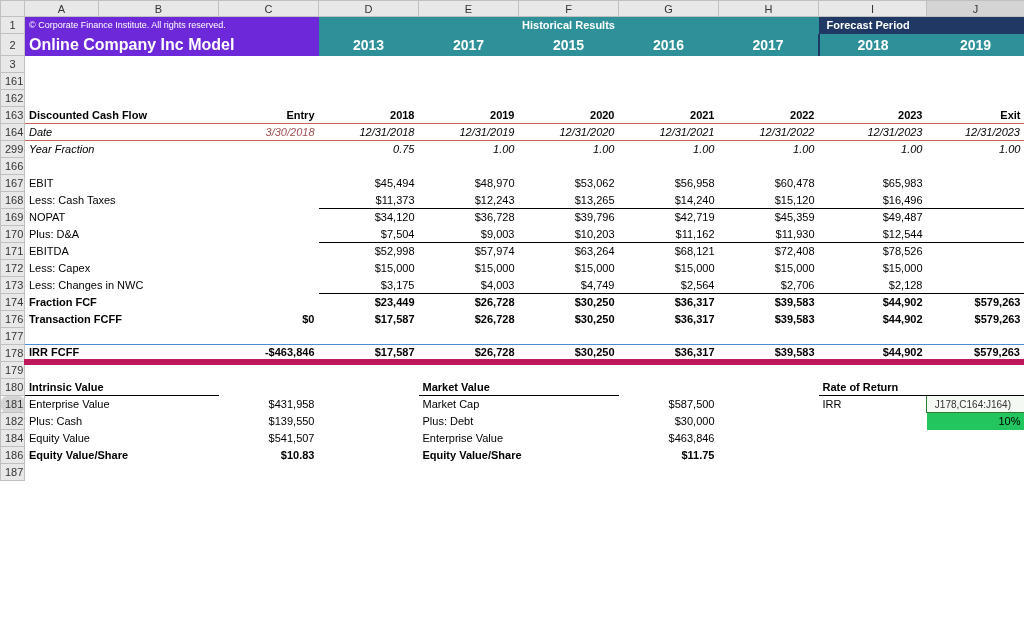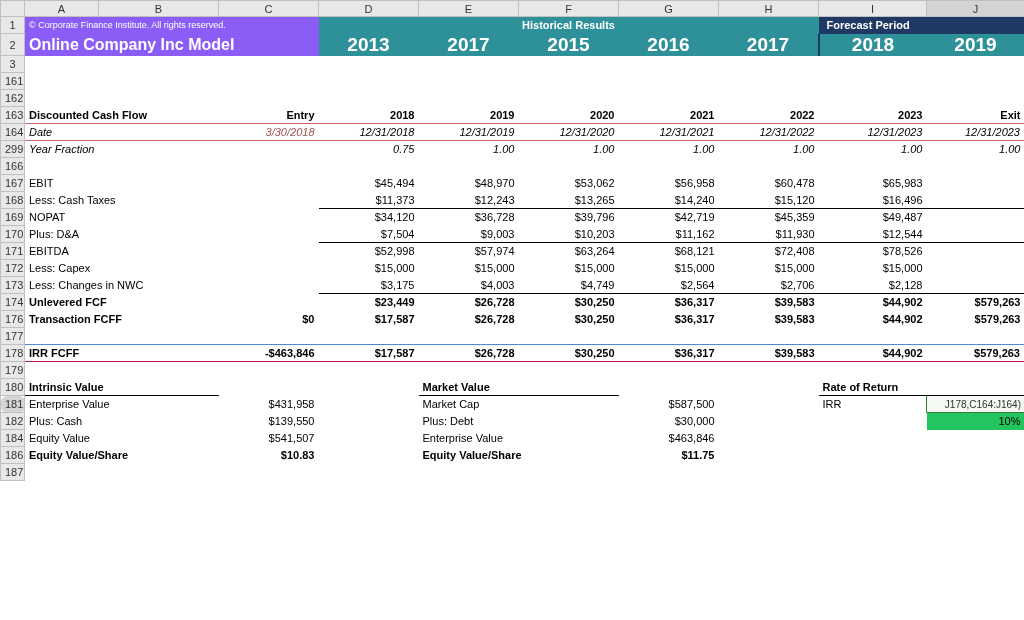--- a/index.html
+++ b/index.html
@@ -3,41 +3,41 @@
 <meta charset="utf-8">
 <style>
   * { box-sizing: border-box; }
   html, body { margin: 0; padding: 0; font-family: Arial, sans-serif; font-size: 11px; color: #000; background: #fff; overflow: hidden; }
   .sheet { width: 1024px; height: 620px; position: relative; }
   table { border-collapse: collapse; width: 100%; table-layout: fixed; }
   td, th { padding: 0 4px; height: 17px; vertical-align: middle; white-space: nowrap; overflow: hidden; }
   .colhdr td { background: #e8e8e8; border: 1px solid #c0c0c0; text-align: center; font-weight: normal; color: #333; height: 16px; }
   .rowhdr { background: #e8e8e8; border: 1px solid #c0c0c0; text-align: center; color: #333; width: 24px; }
   .rowhdr.sel { background: #d4d4d4; border-radius: 6px; }
-  .dark { background: #8b5cf6; color: #fff; }
+  .dark { background: #6d28d9; color: #fff; }
   .teal { background: #2e9099; color: #fff; text-align: center; font-weight: bold; }
   .tealtitle { background: #2e9099; color: #fff; text-align: center; font-weight: bold; font-size: 11px; }
   .forecastlbl { background: #1f3864; color: #fff; font-weight: bold; text-align: left; padding-left: 8px; }
   .title { font-size: 16px; font-weight: bold; color: #fff; }
   .copy { font-size: 9px; color: #fff; }
-  .yr { font-size: 19px; }
+  .yr { font-size: 14px; }
   .bold { font-weight: bold; }
   .italic { font-style: italic; }
   .right { text-align: right; }
   .left { text-align: left; }
   .bb { border-bottom: 1px solid #000; }
   .redbox td:not(.rowhdr) { border-top: 1px solid #d06060; border-bottom: 1px solid #d06060; }
   .redbox td.first { border-left: 1px solid #d06060; }
   .redbox td.last { border-right: 1px solid #d06060; }
-  .bluebox td:not(.rowhdr) { border-top: 1px solid #4a8cd6; border-bottom: 1px solid #be185d; }
+  .bluebox td:not(.rowhdr) { border-top: 1px solid #4a8cd6; border-bottom: 6px solid #be185d; }
   .bluebox td.first { border-left: 1px solid #4a8cd6; }
   .bluebox td.last { border-right: 1px solid #4a8cd6; }
   .redtxt { color: #a05050; }
   .orange { background: #22c55e; color: #000; text-align: right; font-weight: normal; }
-  .greenbox { border: 1.5px solid #2e7d32; background: #f4f9f4; font-size: 10px; text-align: right; padding-right: 3px; color: #333; }
+  .greenbox { border: 1.5px solid #2e7d32; background: #f4f9f4; font-size: 10px; text-align: right; padding-right: 13px; color: #333; }
   .forecastleft { border-left: 2px solid #1f3864; }
 </style>
 </head>
 <body>
 
 <div class="sheet">
 <table>
   <colgroup>
     <col style="width:24px">
         <col style="width:74px">
@@ -222,21 +222,21 @@
           <td class="bb right">$3,175</td>
           <td class="bb right">$4,003</td>
           <td class="bb right">$4,749</td>
           <td class="bb right">$2,564</td>
           <td class="bb right">$2,706</td>
           <td class="bb right">$2,128</td>
           <td class="bb right"></td>
         </tr>
         <tr>
           <td class="rowhdr">174</td>
-          <td colspan="2" class="bold left">Unlevered FCF</td>
+          <td colspan="2" class="bold left">Fraction FCF</td>
           <td></td>
           <td class="bold right">$23,449</td>
           <td class="bold right">$26,728</td>
           <td class="bold right">$30,250</td>
           <td class="bold right">$36,317</td>
           <td class="bold right">$39,583</td>
           <td class="bold right">$44,902</td>
           <td class="bold right">$579,263</td>
         </tr>
       </tbody>

